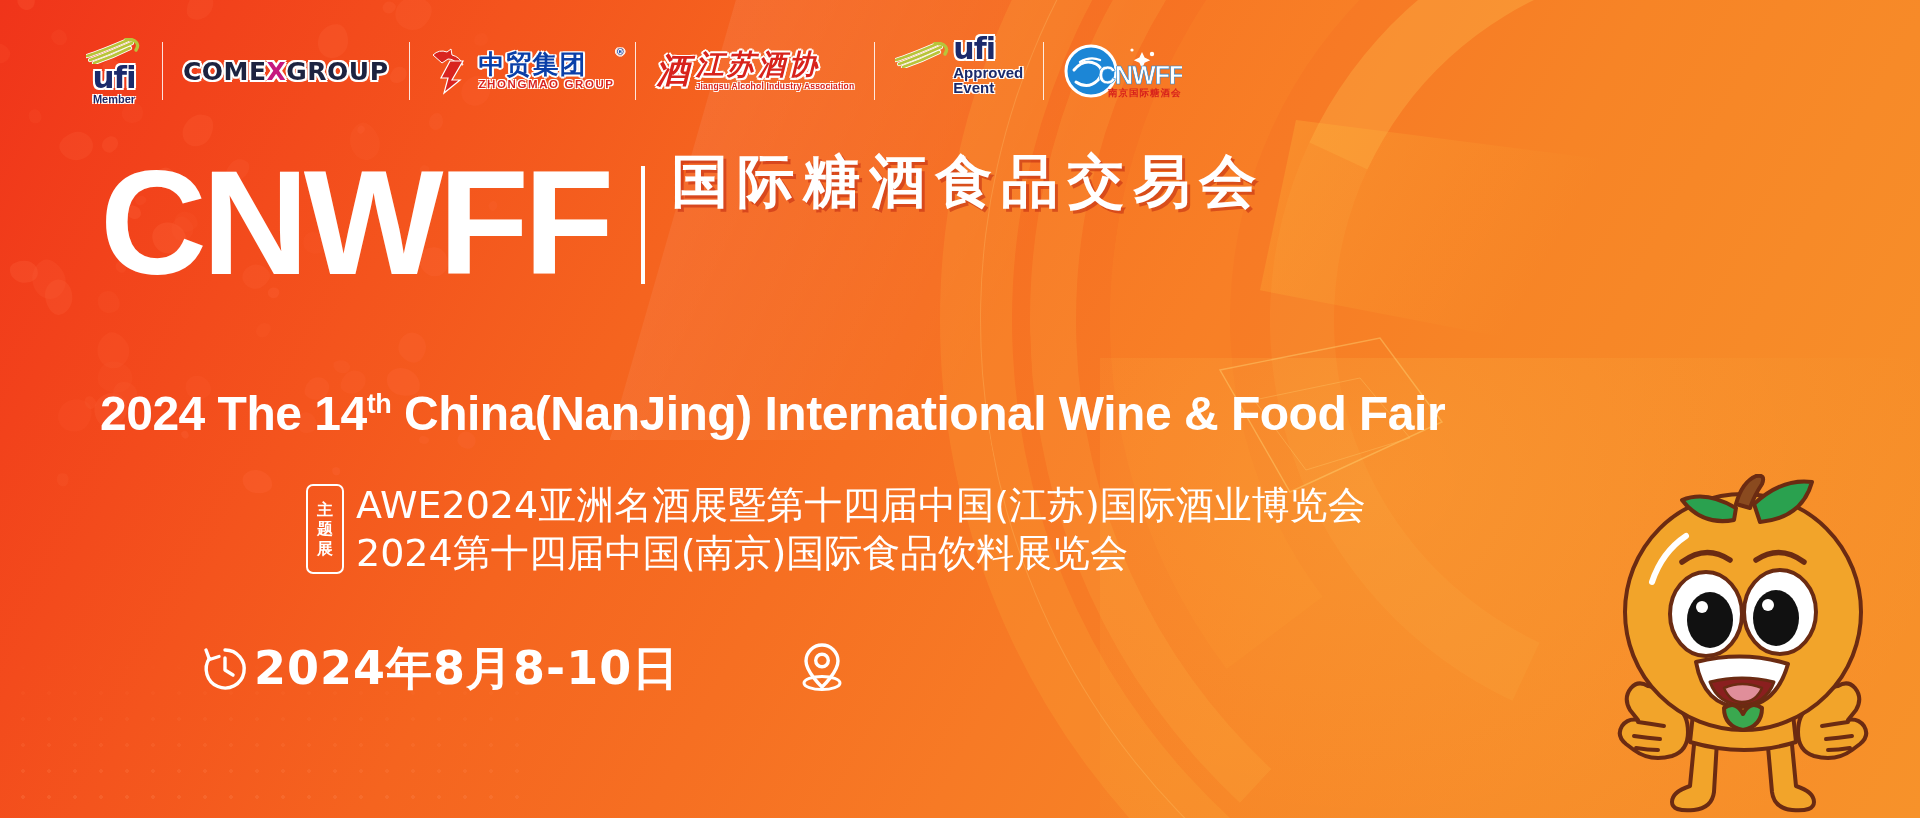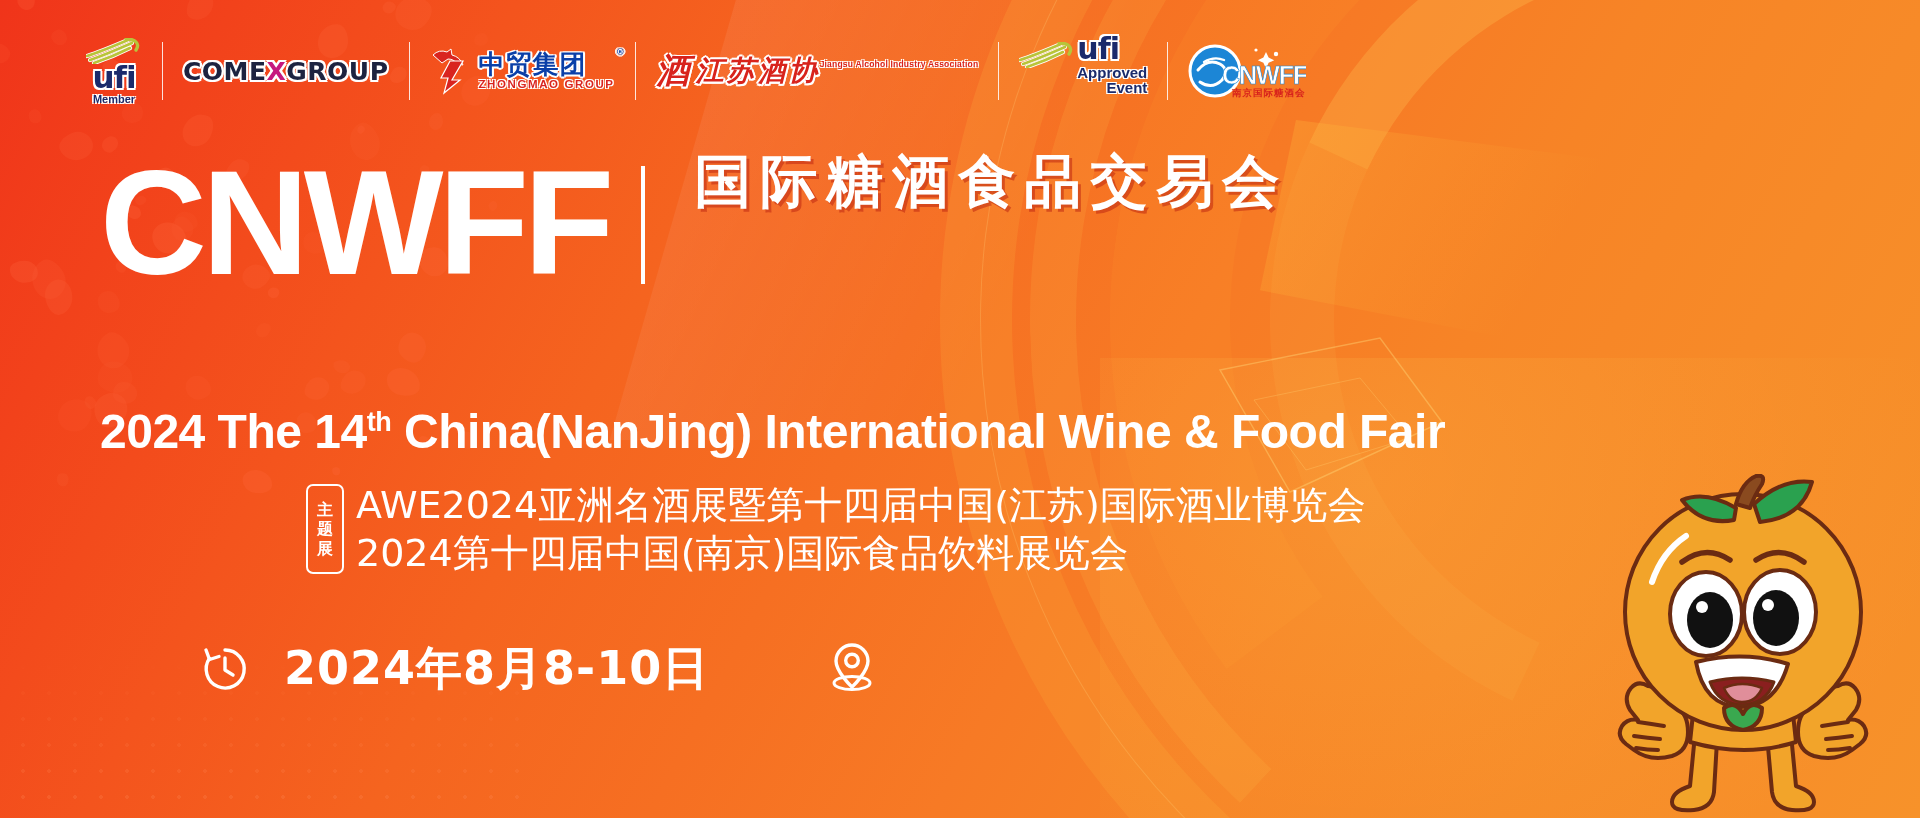--- a/index.html
+++ b/index.html
@@ -126,37 +126,37 @@
     font-size: 11.5px; font-weight: 700; color: #d9241f; letter-spacing: 1.6px;
     text-shadow: -1.1px -1.1px 0 #fff, 1.1px -1.1px 0 #fff, -1.1px 1.1px 0 #fff, 1.1px 1.1px 0 #fff;
     margin-top: 2px;
   }
 
   
   .js { display: flex; align-items: center; gap: 6px; }
   .js-seal { font-size: 34px; color: #d8231c; font-family: "DejaVu Serif", serif; font-weight: 700;
              text-shadow: -1.5px -1.5px 0 #fff, 1.5px -1.5px 0 #fff, -1.5px 1.5px 0 #fff, 1.5px 1.5px 0 #fff,
                           0 2px 0 #fff, 2px 0 0 #fff, -2px 0 0 #fff; font-style: italic; }
-  .js-text { display: flex; flex-direction: row; line-height: 1; justify-content: center; }
+  .js-text { display: flex; flex-direction: column; line-height: 1; justify-content: center; }
   .js-cn { font-size: 28px; color: #d8231c; font-weight: 700; letter-spacing: 3px;
            font-family: "DejaVu Serif", serif; font-style: italic;
            text-shadow: -1.5px -1.5px 0 #fff, 1.5px -1.5px 0 #fff, -1.5px 1.5px 0 #fff, 1.5px 1.5px 0 #fff,
                         0 2.2px 0 #fff, 2.2px 0 0 #fff, -2.2px 0 0 #fff, 0 -2.2px 0 #fff; }
   .js-en { font-size: 8.5px; color: #d8231c; font-weight: 700; letter-spacing: .2px; margin-top: 3px;
            text-shadow: -1px -1px 0 #fff, 1px -1px 0 #fff, -1px 1px 0 #fff, 1px 1px 0 #fff; }
 
   
   .ufia { display: flex; align-items: flex-start; gap: 2px; }
   .ufia-text { display: flex; flex-direction: column; line-height: 1.02; }
   .ufia-word { font-family: "DejaVu Sans", sans-serif; font-weight: 700; font-size: 30px; color: #1b2a6b;
                letter-spacing: -1px;
                text-shadow: -1.6px -1.6px 0 #fff, 1.6px -1.6px 0 #fff, -1.6px 1.6px 0 #fff, 1.6px 1.6px 0 #fff,
                             0 2px 0 #fff, 2px 0 0 #fff, -2px 0 0 #fff, 0 -2px 0 #fff; }
   .ufia-sub { font-size: 15px; font-weight: 600; color: #1b2a6b;
-              text-shadow: -1.3px -1.3px 0 #fff, 1.3px -1.3px 0 #fff, -1.3px 1.3px 0 #fff, 1.3px 1.3px 0 #fff; text-align: right; }
+              text-shadow: -1.3px -1.3px 0 #fff, 1.3px -1.3px 0 #fff, -1.3px 1.3px 0 #fff, 1.3px 1.3px 0 #fff; }
 
   
   .cnwff-badge { position: relative; width: 118px; height: 62px; }
 
   
   .hero { position: absolute; left: 100px; top: 152px; display: flex; align-items: flex-start; }
   .cnwff-word {
     font-family: "Liberation Sans", "DejaVu Sans", sans-serif;
     font-weight: 700; font-size: 148px; line-height: .96;
     color: #fff; letter-spacing: -5px;
@@ -164,24 +164,24 @@
   .hero-divider {
     width: 4px; height: 118px; background: #fff; margin: 14px 26px 0 32px;
   }
   .cn-title { display: flex; flex-direction: column; }
   .cn-line {
     font-family: "DejaVu Sans", "Liberation Sans", sans-serif;
     font-weight: 700; color: #fff; font-size: 57px; line-height: 1.02;
     text-shadow: 3px 3px 0 rgba(192,40,18,.55);
     white-space: nowrap;
   }
-  .cn-line-2 { letter-spacing: 9px; margin-left: 23px; }
+  .cn-line-2 { letter-spacing: 9px; }
 
   .en-title {
-    position: absolute; left: 100px; top: 404px;
+    position: absolute; left: 100px; top: 386px;
     font-family: "Liberation Sans", "DejaVu Sans", sans-serif;
     font-weight: 700; font-size: 48px; color: #fff; letter-spacing: -.5px;
     white-space: nowrap;
   }
   .en-title sup { font-size: 27px; vertical-align: super; }
 
   
   .themes { position: absolute; left: 306px; top: 484px; display: flex; align-items: stretch; gap: 12px; }
   .theme-tag {
     width: 38px; border: 2.5px solid #fff; border-radius: 7px;
@@ -191,21 +191,21 @@
     padding: 7px 0; letter-spacing: 0;
   }
   .theme-lines { display: flex; flex-direction: column; justify-content: center; gap: 5px; }
   .theme-line {
     font-family: "DejaVu Sans", "Liberation Sans", sans-serif;
     font-weight: 400; font-size: 38px; color: #fff; line-height: 1.12; white-space: nowrap;
   }
 
   
   .meta-row { position: absolute; left: 200px; top: 638px; display: flex; align-items: center; }
-  .meta-item { display: flex; align-items: center; gap: 34px; }
+  .meta-item { display: flex; align-items: center; gap: 4px; }
   .meta-gap { width: 118px; }
   .meta-text {
     font-family: "DejaVu Sans", "Liberation Sans", sans-serif;
     font-weight: 700; font-size: 46px; color: #fff; white-space: nowrap; letter-spacing: 1px;
   }
 
   
   .mascot { position: absolute; right: 20px; bottom: -6px; width: 310px; height: 350px; }
 </style>
 </head>

